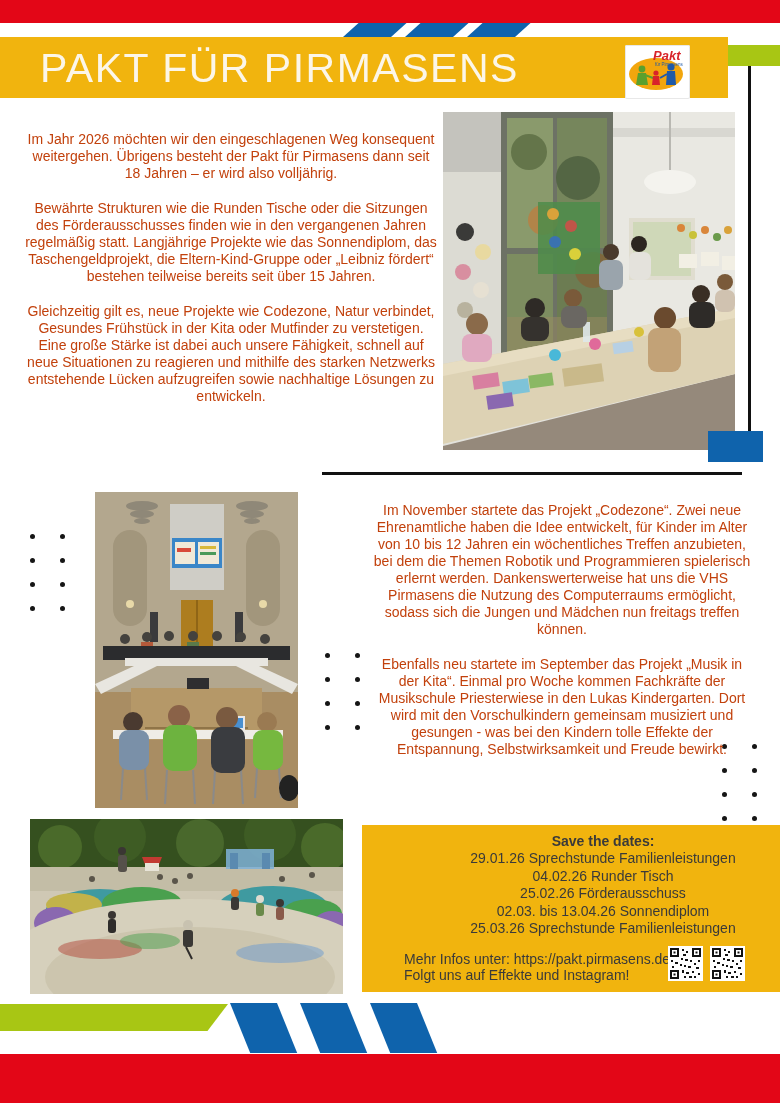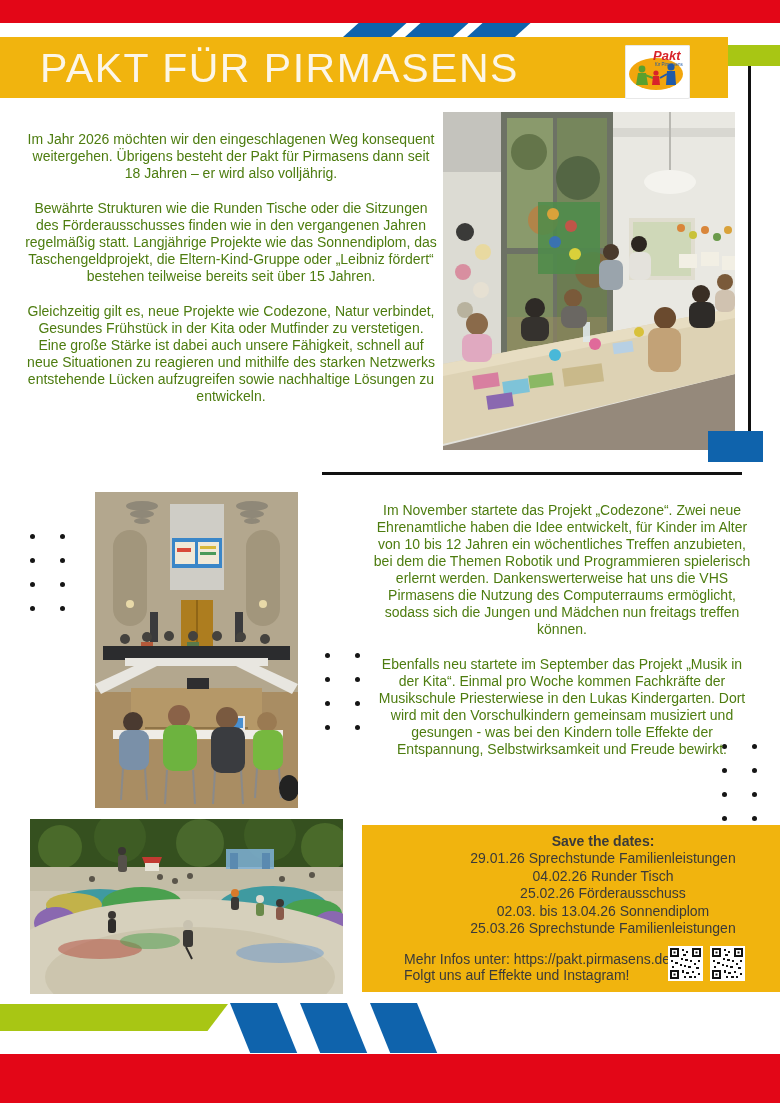--- a/index.html
+++ b/index.html
@@ -26,21 +26,21 @@
   .blue-square { position:absolute; left:708px; top:431px; width:55px; height:31px; background:#0f63ac; }
 
   
   .banner { position:absolute; left:0; top:37px; width:728px; height:61px; background:#f1b40e; }
   .banner .title { position:absolute; left:40px; top:0; height:61px; line-height:63px;
                    font-size:41px; letter-spacing:1.5px; color:#fcf6e8; font-weight:400; white-space:nowrap; }
   .logo { position:absolute; left:625px; top:45px; width:65px; height:54px; background:#fff; border-radius:2px;
           box-shadow:0 0 0 1px #e8e8e8 inset; }
 
   
-  .col { position:absolute; color:#4d7c0f; font-size:14px; line-height:17px; text-align:center; }
+  .col { position:absolute; color:#c2410c; font-size:14px; line-height:17px; text-align:center; }
   .col p { margin:0 0 18px 0; }
   .col-intro { left:25px; top:131px; width:412px; }
   .col-projects { left:352px; top:502px; width:380px;margin-left:20px; }
 
   
   .dots { position:absolute; display:grid; grid-template-columns:repeat(2,5px); grid-auto-rows:5px;
           column-gap:25px; row-gap:19px; }
   .dots i { display:block; width:5px; height:5px; border-radius:50%; background:#161616; }
   .dots-1 { left:30px; top:534px; }
   .dots-2 { left:325px; top:653px; }

